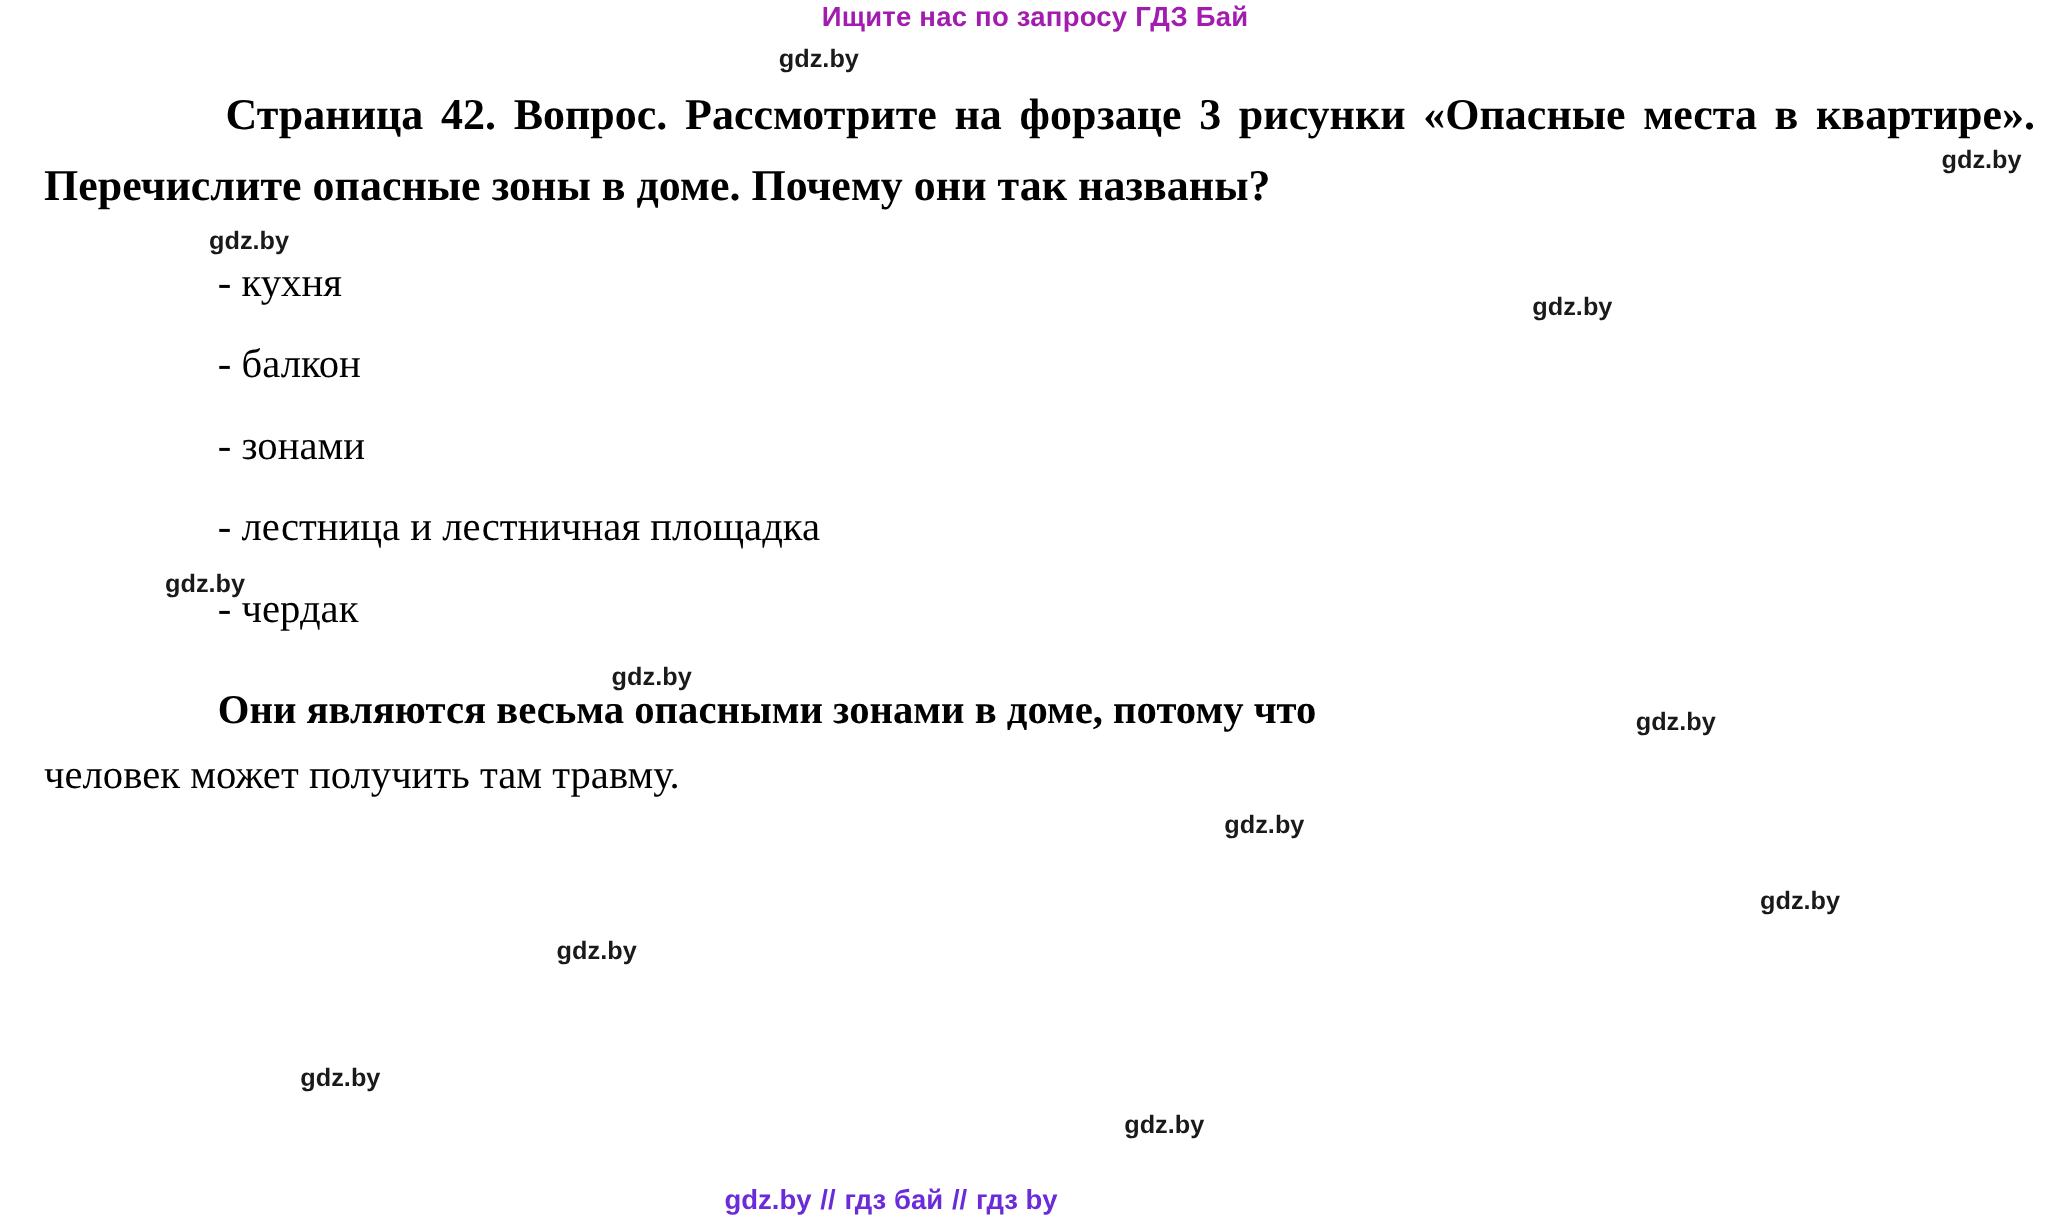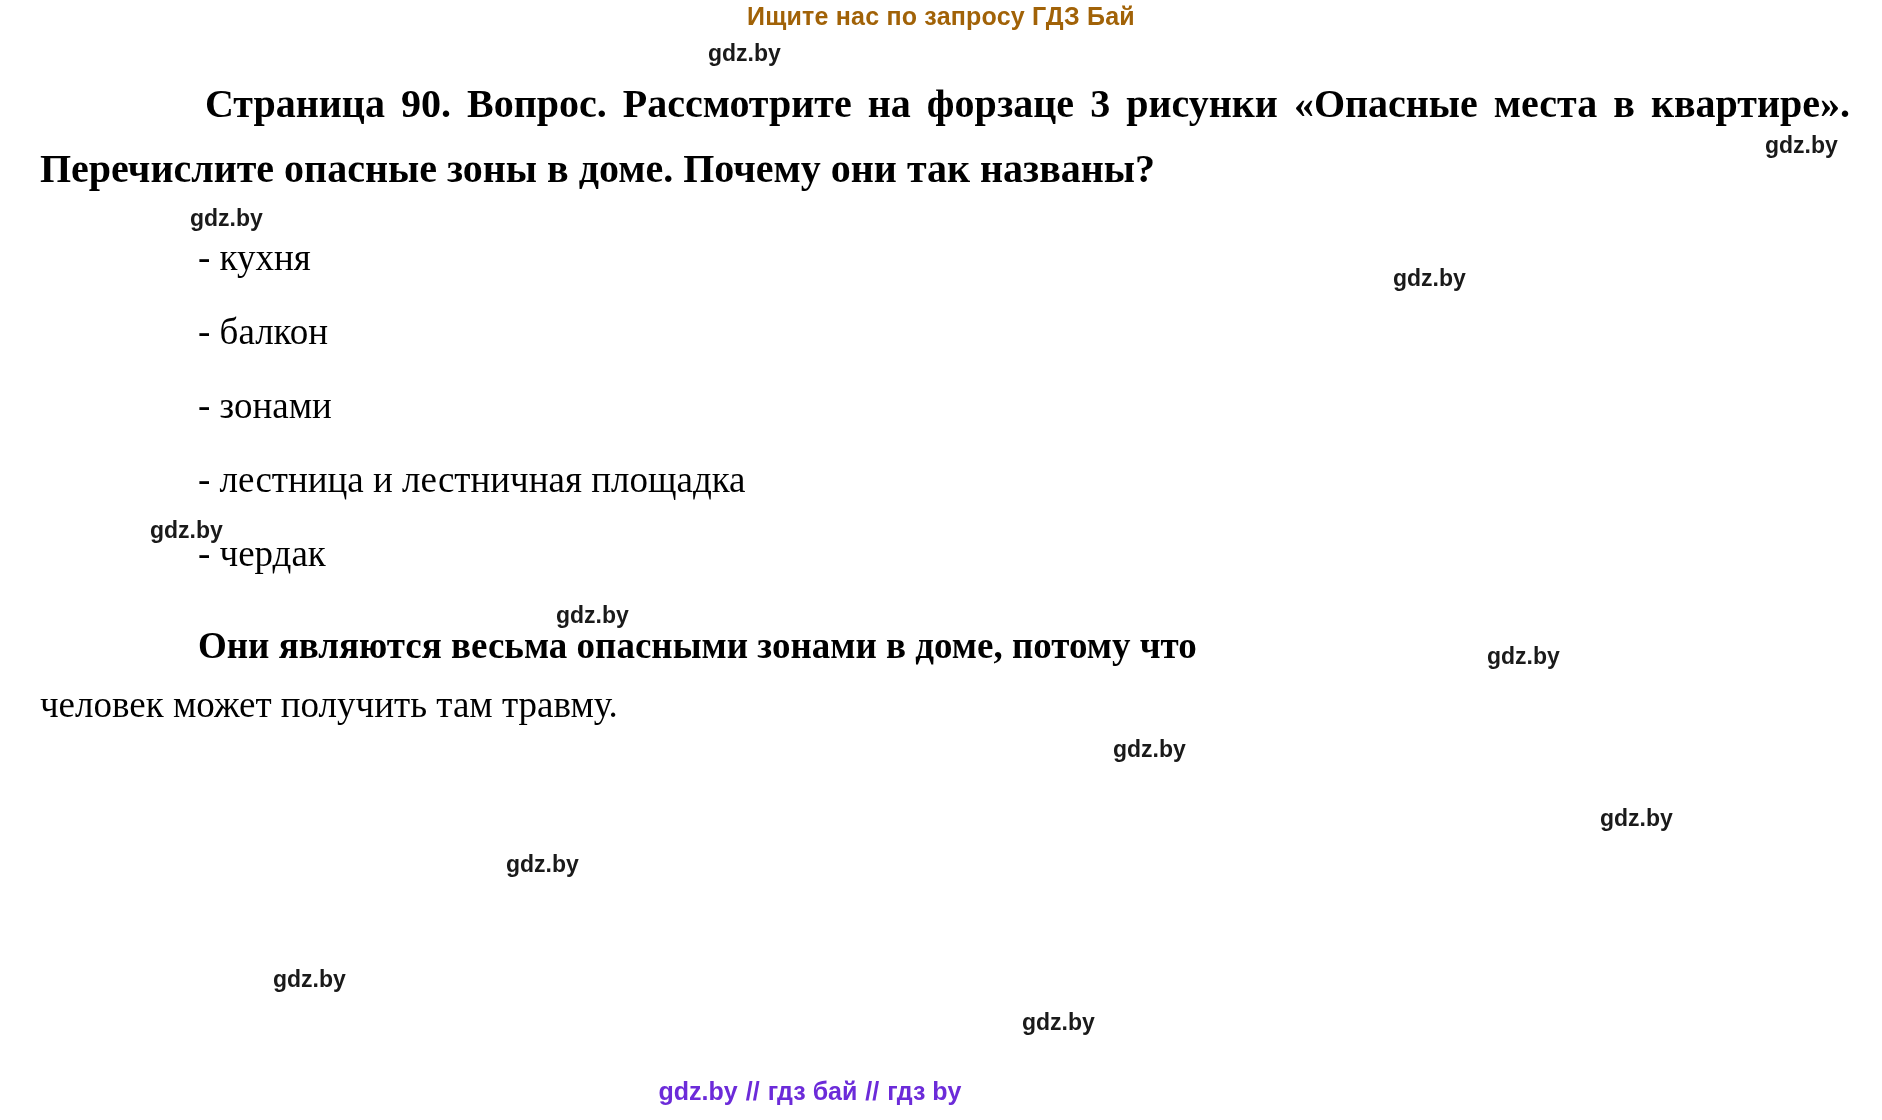--- a/index.html
+++ b/index.html
@@ -26,21 +26,21 @@
   
   .promo {
     position: absolute;
     top: 2px;
     left: 0;
     width: 1882px;
     text-align: center;
     font-family: "Liberation Sans", sans-serif;
     font-weight: bold;
     font-size: 25px;
-    color: #a16207;
+    color: #a21caf;
     letter-spacing: 0.2px;
   }
 
   
   .content {
     position: absolute;
     left: 40px;
     top: 72px;
     width: 1810px;
   }
@@ -125,21 +125,21 @@
 </style>
 </head>
 <body>
 
 <div class="page">
 
   <div class="promo">Ищите нас по запросу ГДЗ Бай</div>
 
   <div class="content">
 
-    <p class="question"><span class="indent"></span><span>Страница 90. Вопрос. Рассмотрите на форзаце 3 рисунки «Опасные места в квартире». Перечислите опасные зоны в доме. Почему они так названы?</span></p>
+    <p class="question"><span class="indent"></span><span>Страница 42. Вопрос. Рассмотрите на форзаце 3 рисунки «Опасные места в квартире». Перечислите опасные зоны в доме. Почему они так названы?</span></p>
 
 
     <ul class="list">
       <li>- кухня</li>
       <li>- балкон</li>
       <li>- зонами</li>
       <li>- лестница и лестничная площадка</li>
       <li>- чердак</li>
     </ul>
 

